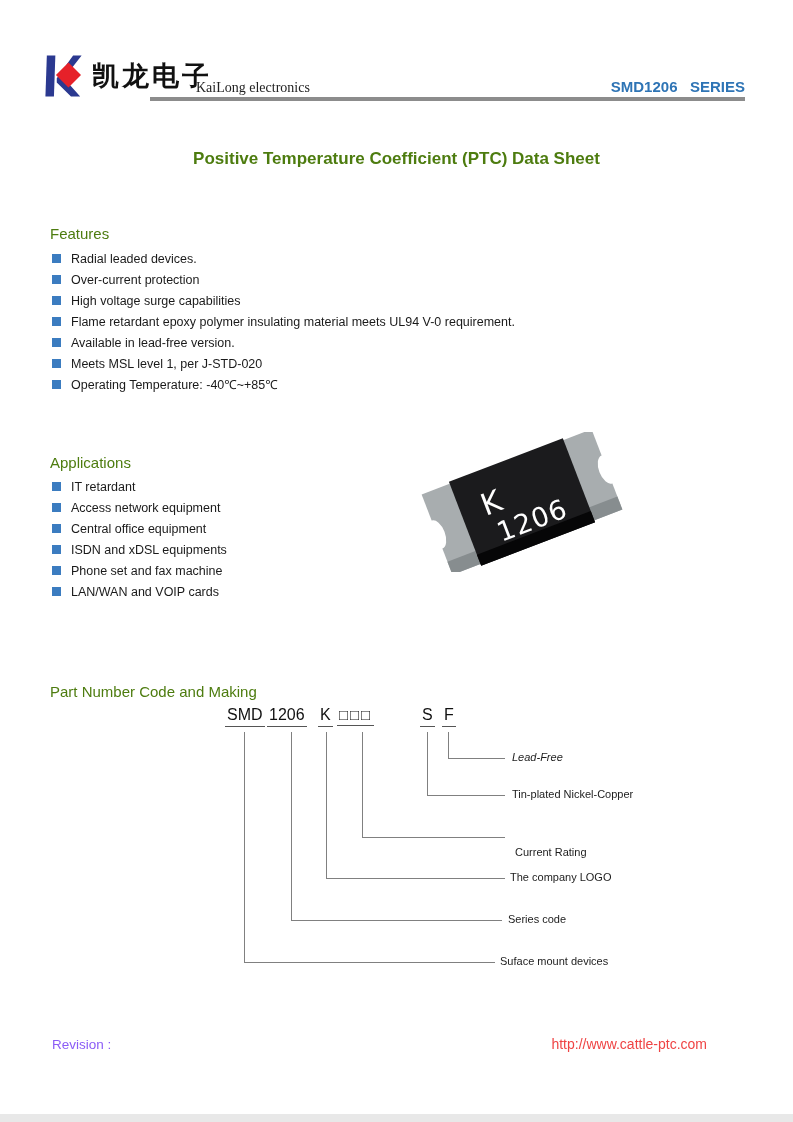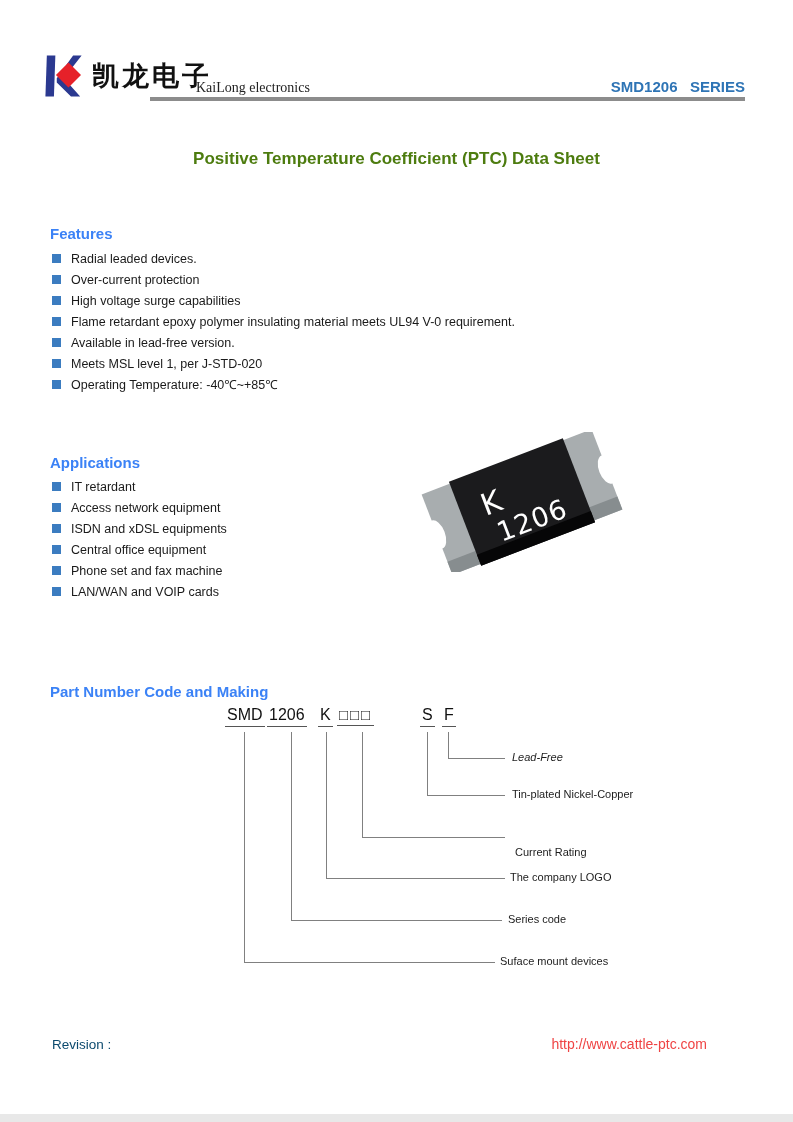--- a/index.html
+++ b/index.html
@@ -22,39 +22,39 @@
     position:absolute;right:48px;top:78px;font-size:15px;font-weight:bold;
     color:#2e74b5;white-space:pre;
   }
   .header-rule{position:absolute;left:150px;top:97px;width:595px;height:4px;background:#8c8c8c;}
   
   .doc-title{
     position:absolute;left:0;top:149px;width:100%;text-align:center;
     font-size:17px;font-weight:bold;color:#4d7c0f;
   }
   
-  .sec-heading{position:absolute;font-size:15px;font-weight:bold;color:#3b82f6;}
+  .sec-heading{position:absolute;font-size:15px;font-weight:normal;color:#4d7c0f;}
   .bullet-list{position:absolute;left:52px;}
   .bullet-row{display:flex;align-items:center;height:21px;}
   .bullet-sq{width:9px;height:9px;background:#3b7cc0;margin-right:10px;flex:0 0 aupx;flex-shrink:0;}
   .bullet-text{font-size:12.5px;color:#1a1a1a;white-space:nowrap;}
   
   .chip{position:absolute;left:417px;top:432px;}
   
   .pn-diagram{position:absolute;left:225px;top:706px;width:540px;height:280px;}
   .pn-seg{
     position:absolute;top:0;font-size:16px;color:#111;
     border-bottom:1px solid #555;padding:0 2px 2px 2px;white-space:pre;
   }
   .pn-squares{letter-spacing:2px;font-size:15px;}
   .vline{position:absolute;width:1px;background:#808080;}
   .hline{position:absolute;height:1px;background:#808080;}
   .co-label{position:absolute;font-size:11px;color:#1c1c1c;white-space:nowrap;}
   
-  .footer-revision{position:absolute;left:52px;top:1037px;font-size:13.5px;color:#0c4a6e;}
+  .footer-revision{position:absolute;left:52px;top:1037px;font-size:13.5px;color:#8b5cf6;}
   .footer-url{position:absolute;right:86px;top:1036px;font-size:14px;color:#ef4444;text-decoration:none;}
 </style>
 </head>
 <body>
 
 <div class="page">
 
   <svg class="logo-icon" viewBox="0 0 60 62">
     <polygon points="3,2 15,2 13,60 1,60" fill="#2b3990"></polygon>
     <polygon points="17,34 40,2 52,2 27,34 50,60 37,60 17,40" fill="#2b3990"></polygon>
@@ -104,25 +104,25 @@
     <div class="bullet-row">
         <span class="bullet-sq"></span>
         <span class="bullet-text">IT retardant</span>
       </div>
     <div class="bullet-row">
         <span class="bullet-sq"></span>
         <span class="bullet-text">Access network equipment</span>
       </div>
     <div class="bullet-row">
         <span class="bullet-sq"></span>
-        <span class="bullet-text">ISDN and xDSL equipments</span>
+        <span class="bullet-text">Central office equipment</span>
       </div>
     <div class="bullet-row">
         <span class="bullet-sq"></span>
-        <span class="bullet-text">Central office equipment</span>
+        <span class="bullet-text">ISDN and xDSL equipments</span>
       </div>
     <div class="bullet-row">
         <span class="bullet-sq"></span>
         <span class="bullet-text">Phone set and fax machine</span>
       </div>
     <div class="bullet-row">
         <span class="bullet-sq"></span>
         <span class="bullet-text">LAN/WAN and VOIP cards</span>
       </div>
   </div>

